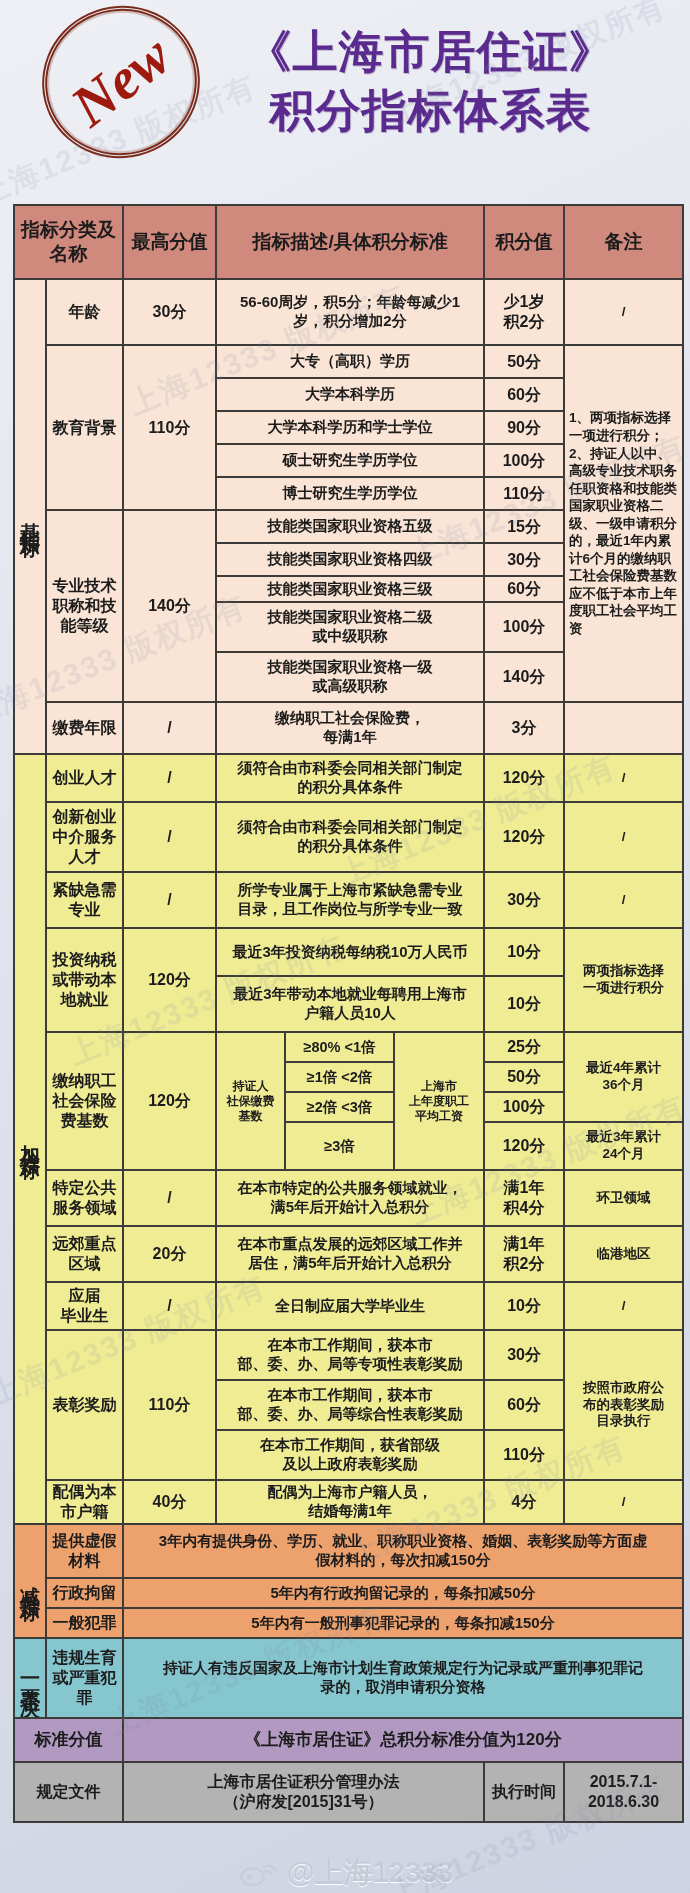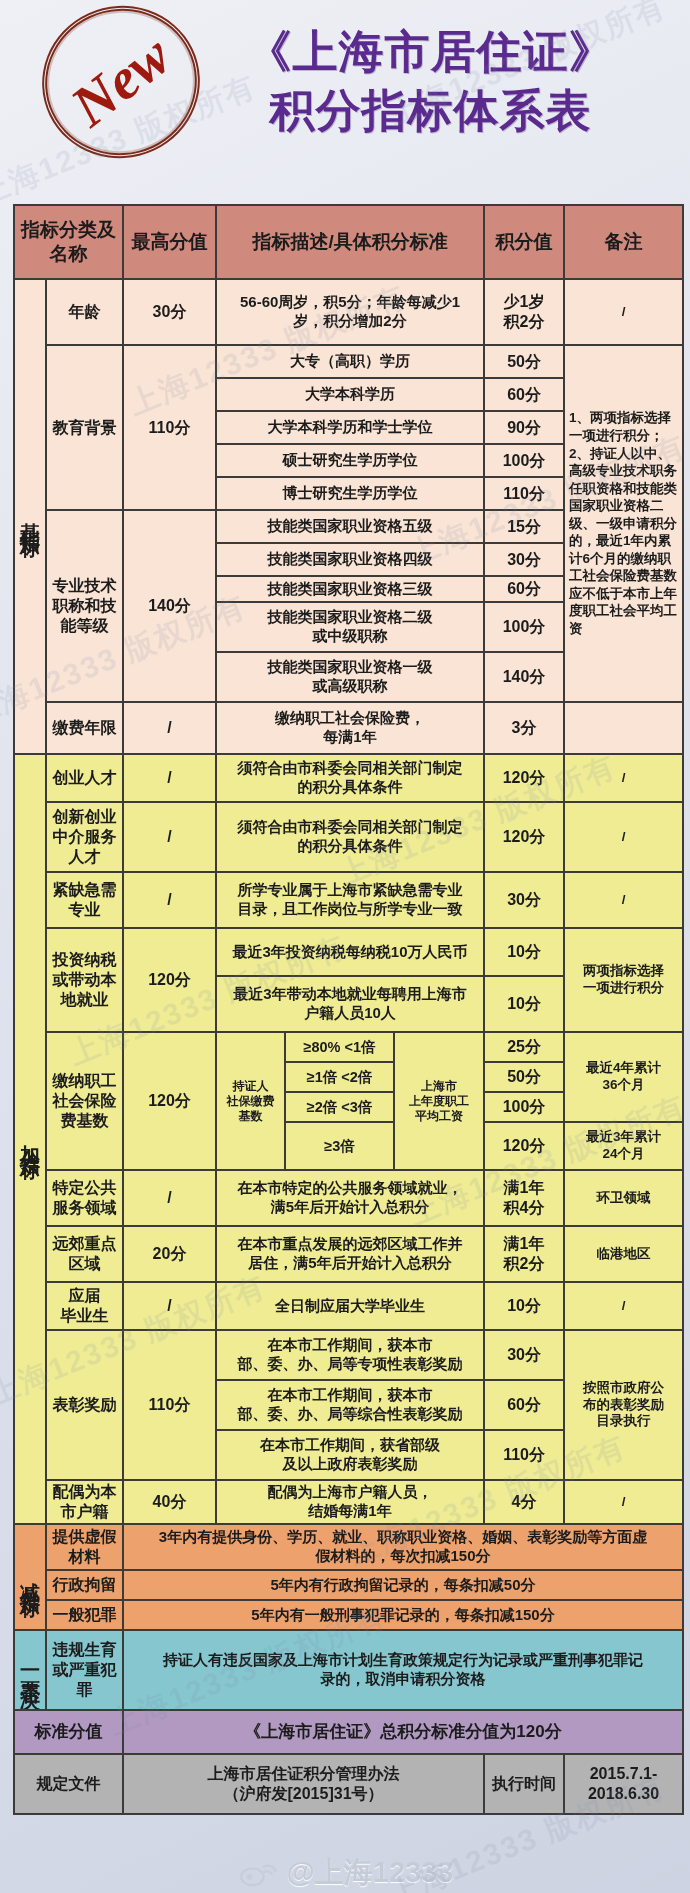--- a/index.html
+++ b/index.html
@@ -278,21 +278,21 @@
   <tr class="bonus" style="height:36px">
     <td class="name">配偶为本
 市户籍</td>
     <td class="max">40分</td>
     <td class="desc" colspan="3">配偶为上海市户籍人员，
 结婚每满1年</td>
     <td class="score">4分</td>
     <td class="remark">/</td>
   </tr>
 
-  <tr class="deduct" style="height:46px">
+  <tr class="deduct" style="height:54px">
     <td class="sec" rowspan="3">减分指标</td>
     <td class="name">提供虚假
 材料</td>
     <td class="desc" colspan="6">3年内有提供身份、学历、就业、职称职业资格、婚姻、表彰奖励等方面虚
 假材料的，每次扣减150分</td>
   </tr>
   <tr class="deduct" style="height:30px">
     <td class="name">行政拘留</td>
     <td class="desc" colspan="6">5年内有行政拘留记录的，每条扣减50分</td>
   </tr>

